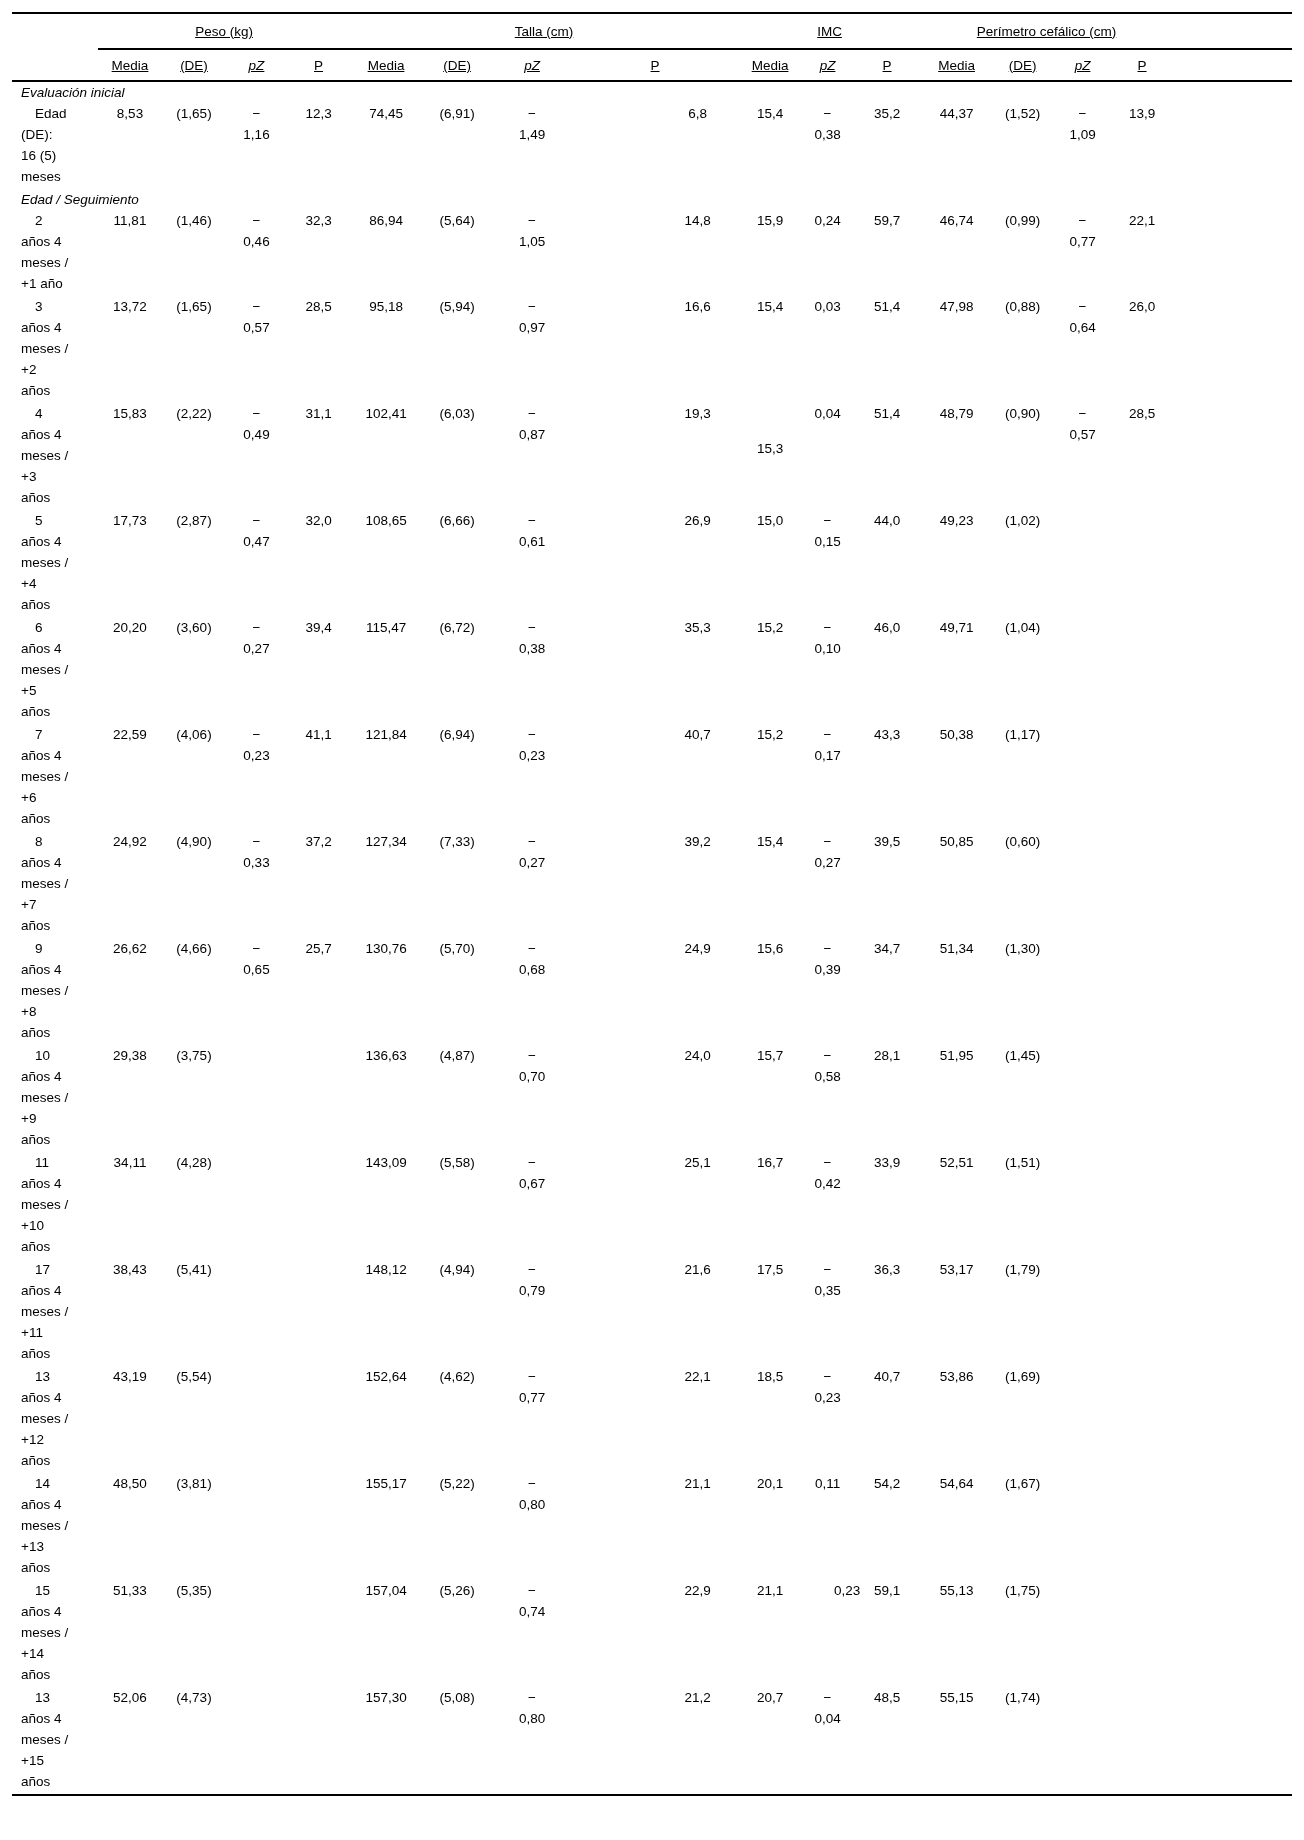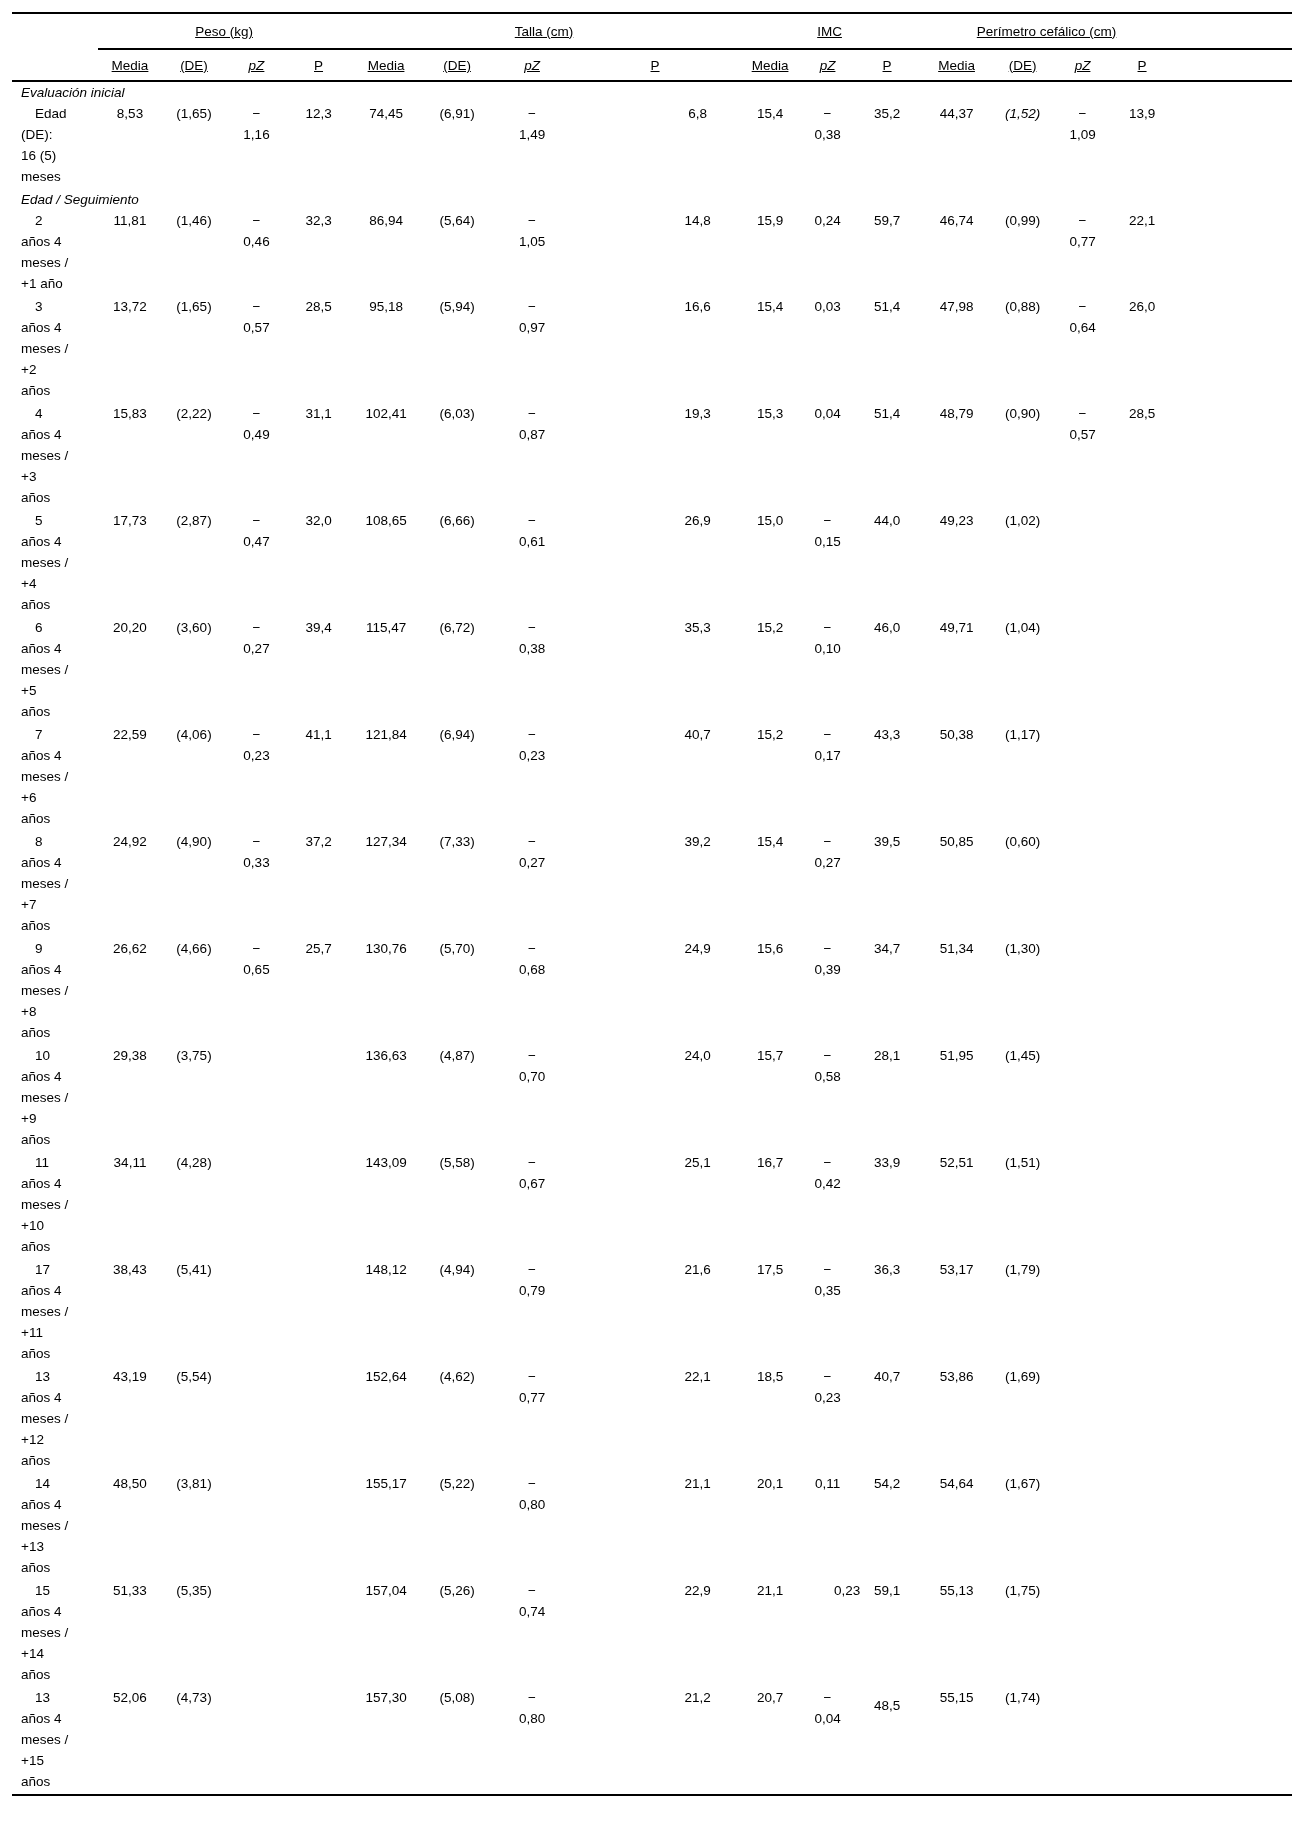--- a/index.html
+++ b/index.html
@@ -97,21 +97,21 @@
           <td><span class="pzv">− 1,16</span></td>
           <td><span class="pzv" style="max-width: none;">12,3</span></td>
           <td><span class="pzv" style="max-width: none;">74,45</span></td>
           <td><span class="pzv" style="max-width: none;">(6,91)</span></td>
           <td><span class="pzv">− 1,49</span></td>
           <td class="padL"><span class="pzv" style="max-width: none;">6,8</span></td>
           <td><span class="pzv" style="max-width: none;">15,4</span></td>
           <td><span class="pzv">− 0,38</span></td>
           <td><span class="pzv" style="max-width: none;">35,2</span></td>
           <td><span class="pzv" style="max-width: none;">44,37</span></td>
-          <td><span class="pzv" style="max-width: none; font-style: italic;">(1,52)</span></td>
+          <td><span class="pzv" style="max-width: none;">(1,52)</span></td>
           <td><span class="pzv">− 1,09</span></td>
           <td><span class="pzv" style="max-width: none;">13,9</span></td>
           <td></td>
         </tr>
         <tr class="section-row">
           <td colspan="17">Edad / Seguimiento</td>
         </tr>
         <tr class="data-row">
           <td class="rowlabel">
             <span class="lbl">2 años 4 meses / +1 año</span>
@@ -159,21 +159,21 @@
             <span class="lbl">4 años 4 meses / +3 años</span>
           </td>
           <td><span class="pzv" style="max-width: none;">15,83</span></td>
           <td><span class="pzv" style="max-width: none;">(2,22)</span></td>
           <td><span class="pzv">− 0,49</span></td>
           <td><span class="pzv" style="max-width: none;">31,1</span></td>
           <td><span class="pzv" style="max-width: none;">102,41</span></td>
           <td><span class="pzv" style="max-width: none;">(6,03)</span></td>
           <td><span class="pzv">− 0,87</span></td>
           <td class="padL"><span class="pzv" style="max-width: none;">19,3</span></td>
-          <td><span class="pzv" style="max-width: none;">15,3</span></td>
+          <td><span class="pzv" style="max-width: none; margin-top: 35px;">15,3</span></td>
           <td><span class="pzv" style="max-width: none;">0,04</span></td>
           <td><span class="pzv" style="max-width: none;">51,4</span></td>
           <td><span class="pzv" style="max-width: none;">48,79</span></td>
           <td><span class="pzv" style="max-width: none;">(0,90)</span></td>
           <td><span class="pzv">− 0,57</span></td>
           <td><span class="pzv" style="max-width: none;">28,5</span></td>
           <td></td>
         </tr>
         <tr class="data-row">
           <td class="rowlabel">
@@ -413,21 +413,21 @@
           <td><span class="pzv" style="max-width: none;">52,06</span></td>
           <td><span class="pzv" style="max-width: none;">(4,73)</span></td>
           <td><span class="pzv" style="max-width: none;"></span></td>
           <td><span class="pzv" style="max-width: none;"></span></td>
           <td><span class="pzv" style="max-width: none;">157,30</span></td>
           <td><span class="pzv" style="max-width: none;">(5,08)</span></td>
           <td><span class="pzv">− 0,80</span></td>
           <td class="padL"><span class="pzv" style="max-width: none;">21,2</span></td>
           <td><span class="pzv" style="max-width: none;">20,7</span></td>
           <td><span class="pzv">− 0,04</span></td>
-          <td><span class="pzv" style="max-width: none; margin-top: 8px;">48,5</span></td>
+          <td><span class="pzv" style="max-width: none;">48,5</span></td>
           <td><span class="pzv" style="max-width: none;">55,15</span></td>
           <td><span class="pzv" style="max-width: none;">(1,74)</span></td>
           <td><span class="pzv" style="max-width: none;"></span></td>
           <td><span class="pzv" style="max-width: none;"></span></td>
           <td></td>
         </tr>
       </tbody>
   </table>
 </div>
 

